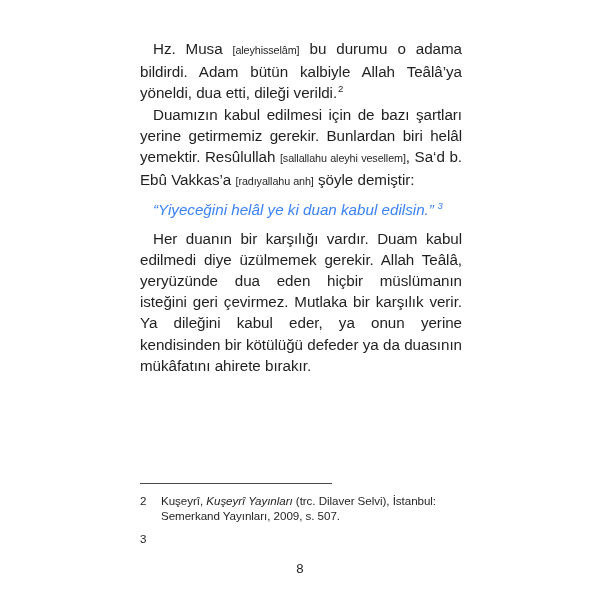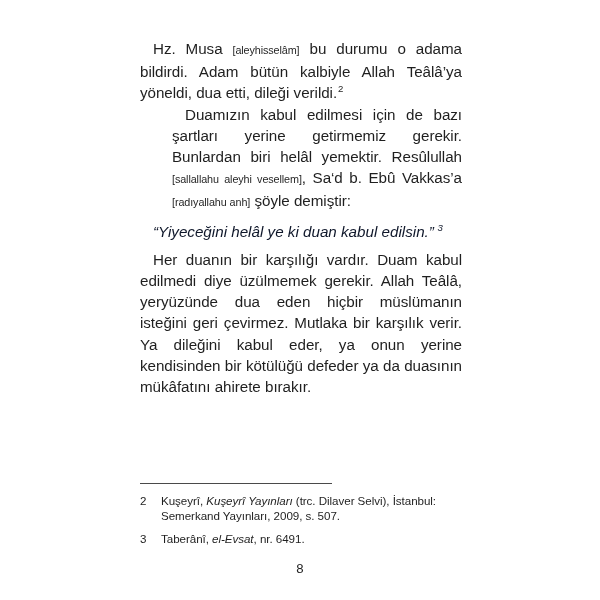--- a/index.html
+++ b/index.html
@@ -36,33 +36,33 @@
     margin: 0 0 0 0;
     font-size: 15.2px;
     line-height: 21.2px;
     text-align: justify;
     text-justify: inter-word;
     text-indent: 13px;
     letter-spacing: -0.05px;
     word-spacing: 0.1px;
     color: #1f1f1f;
   }
-  .para + .para { margin-top: 0px; margin-left: 32px; }
+  .para + .para { margin-top: 0px; }
 
   
   .quote {
     margin: 0;
     padding-top: 7px;
     padding-bottom: 7px;
     font-size: 15.2px;
     line-height: 21.2px;
     font-style: italic;
     text-indent: 13px;
     text-align: left;
-    color: #0f172a;
+    color: #3b82f6;
   }
 
   
   .honorific {
     font-size: 10.8px;
     letter-spacing: -0.1px;
     color: #262626;
   }
 
   sup.fnref {
@@ -130,19 +130,19 @@
     <p class="quote" id="q1">“Yiyeceğini helâl ye ki duan kabul edilsin.”<sup class="fnref"> 3</sup></p>
 
     <p class="para" id="p3">Her duanın bir karşılığı vardır. Duam kabul edilmedi diye üzülmemek gerekir. Allah Teâlâ, yeryüzünde dua eden hiçbir müslümanın isteğini geri çevirmez. Mutlaka bir karşılık verir. Ya dileğini kabul eder, ya onun yerine kendisinden bir kötülüğü defeder ya da duasının mükâfatını ahirete bırakır.</p>
 
   </div>
 
   <div class="footnotes">
     <hr class="fn-rule" style="width: 192px;">
     <div id="fn-list">
         <div class="fn-item"><span class="fn-num">2</span><span>Kuşeyrî, <i class="ital">Kuşeyrî Yayınları</i> (trc. Dilaver Selvi), İstanbul: Semerkand Yayınları, 2009, s. 507.</span></div>
-        <div class="fn-item"><span class="fn-num">3</span><span>Taberânî, <i class="ital">el-Evsat</i>, nr. 6491.</span></div>
+        <div class="fn-item"><span class="fn-num">3</span></div>
       </div>
   </div>
 
   <div class="folio">8</div>
 
 </div>
 
 </body></html>

